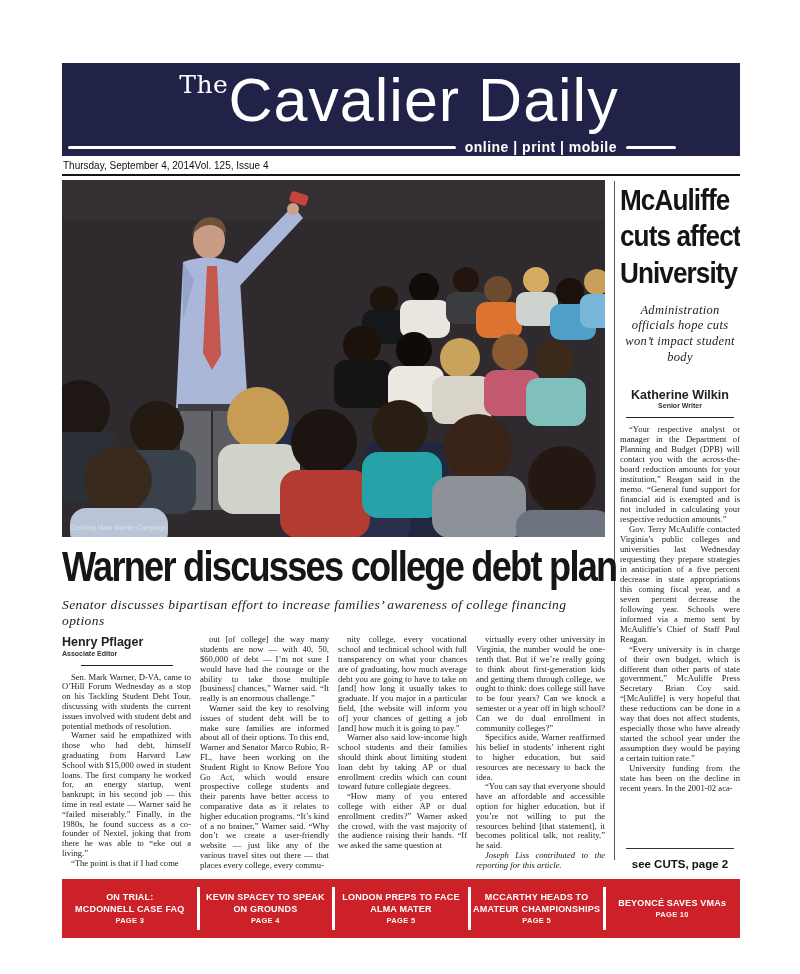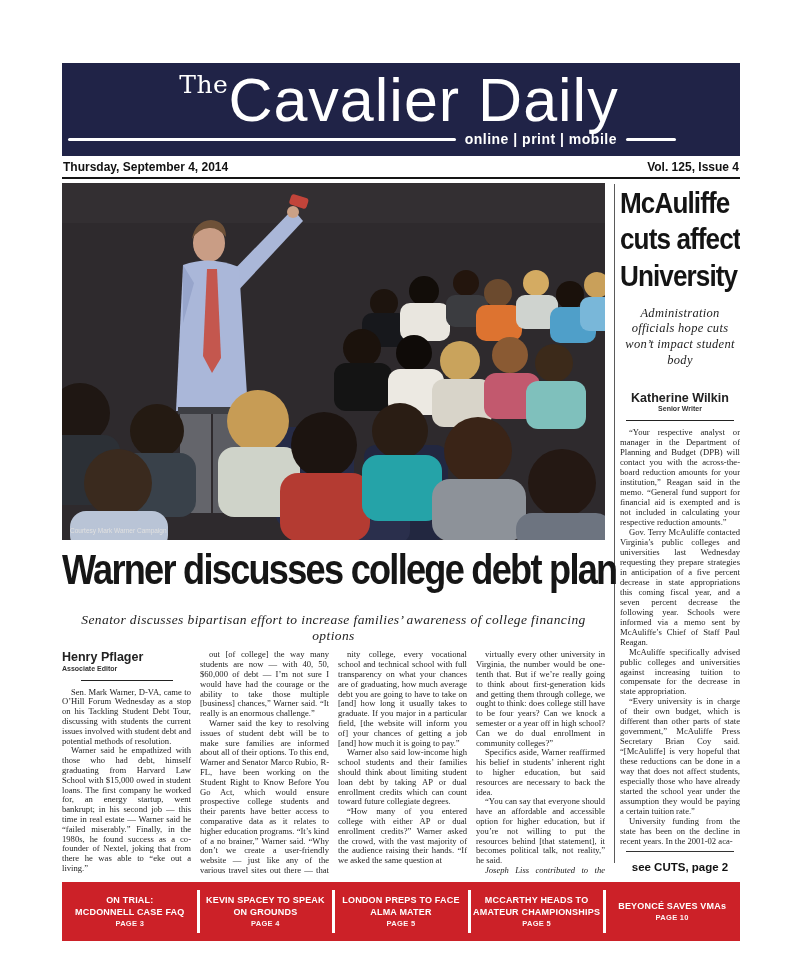--- a/index.html
+++ b/index.html
@@ -5,42 +5,42 @@
   * { margin:0; padding:0; box-sizing:border-box; }
   html,body { background:#ffffff; }
   body { width:800px; height:974px; font-family:"Liberation Serif", serif; color:#1a1a1a; overflow:hidden; }
   .page { position:relative; width:800px; height:974px; padding:63px 60px 0 62px; }
 
   
   .masthead { position:relative; height:93px; background:#202347; color:#fff; }
   .mast-title { position:absolute; top:2px; left:0; right:4px; text-align:center; white-space:nowrap; }
   .mast-the { font-family:"DejaVu Serif", serif; font-size:25px; vertical-align:28px; letter-spacing:0.5px; }
   .mast-main { font-family:"Liberation Sans", sans-serif; font-weight:400; font-size:61px; letter-spacing:1px; }
-  .mast-tagline { position:absolute; bottom:9px; left:6px; right:0; display:flex; align-items:center; }
+  .mast-tagline { position:absolute; bottom:1px; left:6px; right:0; display:flex; align-items:center; }
   .tagline-rule-left { flex:1; height:3px; background:#fff; border-radius:2px; }
   .tagline-text { font-family:"Liberation Sans", sans-serif; font-weight:bold; font-size:14px; margin:0 9px; letter-spacing:0.5px; white-space:nowrap; }
   .tagline-rule-right { width:50px; height:3px; background:#fff; border-radius:2px; margin-right:64px; }
 
   
-  .dateline { display:flex; justify-content:space-between; align-items:center; padding:4px 1px 3px 1px; font-family:"Liberation Sans", sans-serif; font-weight:bold; font-size:12px; color:#111; }
+  .dateline { display:flex; justify-content:flex-start; align-items:center; padding:4px 1px 3px 1px; font-family:"Liberation Sans", sans-serif; font-weight:normal; font-size:10px; color:#111; }
   .page-rule { height:2px; background:#151515; }
 
   
   .main-grid { display:flex; height:692px; margin-top:4px; overflow:hidden; }
   .main-left { width:543px; flex:0 0 543px; }
   .vrule { width:1px; background:#5a5a5a; margin:1px 5px 12px 9px; }
   .main-right { flex:1; display:flex; flex-direction:column; min-width:0; }
 
   
   .photo-wrap { width:543px; height:357px; }
   .photo-wrap svg { display:block; }
 
   
   .lead-headline { margin-top:7px; font-family:"Liberation Sans", sans-serif; font-weight:bold; font-size:42px; letter-spacing:-2px; color:#161616; white-space:nowrap; transform:scaleX(0.86); transform-origin:left center; line-height:1.08; }
-  .lead-subhead { font-family:"Liberation Serif", serif; font-style:italic; font-size:13.5px; letter-spacing:0.4px; text-align:center; color:#222; margin-top:20px; }
+  .lead-subhead { font-family:"Liberation Serif", serif; font-style:italic; font-size:13.5px; letter-spacing:0.4px; color:#222; margin-top:8px; }
   .body-cols { display:flex; gap:9px; height:250px; overflow:hidden; margin-top:6px; }
   .body-col { flex:1; min-width:0; font-size:8.6px; line-height:1.14; text-align:justify; color:#1c1c1c; }
   .body-col p { text-indent:9px; }
   .byline-block { font-family:"Liberation Sans", sans-serif; margin-bottom:7px; }
   .byline-name { font-weight:bold; font-size:12.5px; color:#222; }
   .byline-title { font-weight:bold; font-size:7px; color:#333; margin-top:0px; }
   .byline-rule { width:92px; height:1px; background:#222; margin:7px auto 0 auto; }
   .contrib { font-style:italic; }
 
   
@@ -203,21 +203,20 @@
       </div>
       <div class="sec-subhead">Administration officials hope cuts won’t impact student body</div>
       <div class="sec-byline">
         <div class="byline-name">Katherine Wilkin</div>
         <div class="byline-title">Senior Writer</div>
         <div class="byline-rule"></div>
       </div>
       <div class="sec-body">
         <p>“Your respective analyst or manager in the Department of Planning and Budget (DPB) will contact you with the across-the-board reduction amounts for your institution,” Reagan said in the memo. “General fund support for financial aid is exempted and is not included in calculating your respective reduction amounts.”</p>
         <p>Gov. Terry McAuliffe contacted Virginia’s public colleges and universities last Wednesday requesting they prepare strategies in anticipation of a five percent decrease in state appropriations this coming fiscal year, and a seven percent decrease the following year. Schools were informed via a memo sent by McAuliffe’s Chief of Staff Paul Reagan.</p>
-        <p>McAuliffe specifically advised public colleges and universities against increasing tuition to compensate for the decrease in state appropriation.</p>
         <p>“Every university is in charge of their own budget, which is different than other parts of state government,” McAuliffe Press Secretary Brian Coy said. “[McAuliffe] is very hopeful that these reductions can be done in a way that does not affect students, especially those who have already started the school year under the assumption they would be paying a certain tuition rate.”</p>
         <p>University funding from the state has been on the decline in recent years. In the 2001-02 aca-</p>
       </div>
       <div class="sec-jump">
         <div class="sec-jump-rule"></div>
         <div class="sec-jump-text">see CUTS, page 2</div>
       </div>
     </div>
   </div>
 

